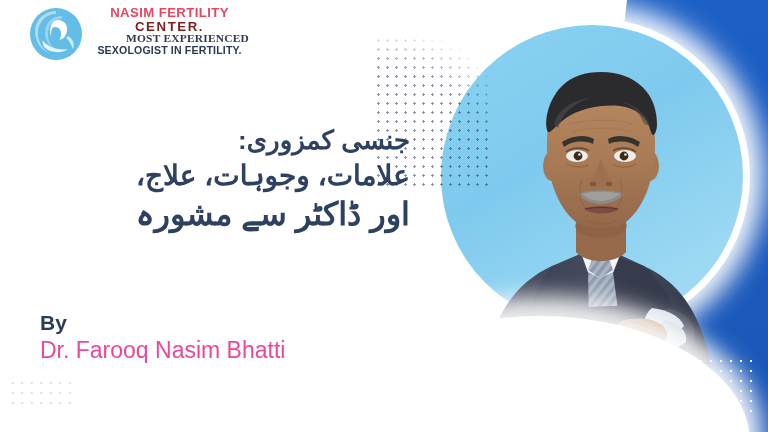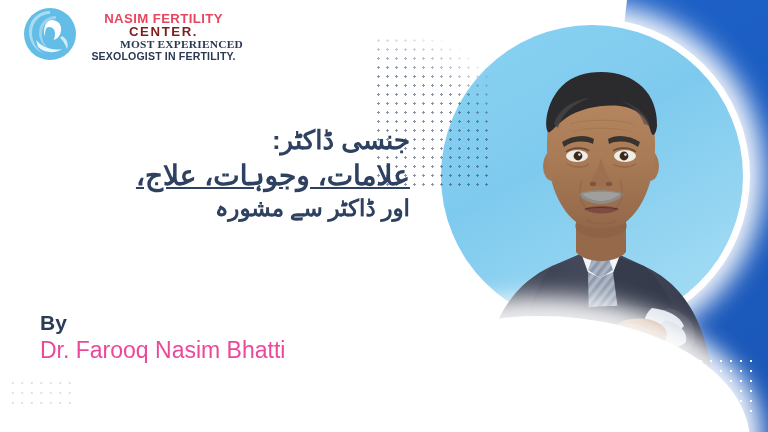--- a/index.html
+++ b/index.html
@@ -125,25 +125,25 @@
     width: 330px;
     height: 412px;
     z-index: 5;
     pointer-events: none;
   }
   .portrait svg { display: block; width: 100%; height: 100%; }
 
   
   .logo {
     position: absolute;
-    left: 22px;
+    left: 28px;
     top: 6px;
     z-index: 10;
     display: flex;
-    align-items: flex-end;
+    align-items: flex-start;
     gap: 6px;
   }
   .logo-mark {
     width: 56px;
     height: 56px;
     flex: 0 0 56px;
   }
   .logo-mark svg { display: block; width: 100%; height: 100%; }
   .logo-text {
     display: flex;
@@ -193,22 +193,22 @@
     unicode-bidi: isolate;
   }
   .headline-line {
     font-size: 27px;
     font-weight: 700;
     color: #2e4160;
     line-height: 1.30;
     white-space: nowrap;
   }
   .headline-line.l1 { font-size: 26px; }
-  .headline-line.l2 { font-size: 28px; text-decoration: underline; }
-  .headline-line.l3 { font-size: 23px; font-family: Liberation Serif, serif; }
+  .headline-line.l2 { font-size: 28px; }
+  .headline-line.l3 { font-size: 32px; }
 
   
   .byline {
     position: absolute;
     left: 40px;
     top: 310px;
     z-index: 9;
   }
   .byline-by {
     font-size: 21px;
@@ -389,21 +389,21 @@
     </div>
     <div class="logo-text">
       <div class="logo-l1">NASIM FERTILITY</div>
       <div class="logo-l2">CENTER.</div>
       <div class="logo-l3">MOST EXPERIENCED</div>
       <div class="logo-l4">SEXOLOGIST IN FERTILITY.</div>
     </div>
   </div>
 
   <div class="headline">
-    <div class="headline-line l1">جنسی ڈاکٹر:</div>
+    <div class="headline-line l1">جنسی کمزوری:</div>
     <div class="headline-line l2">علامات، وجوہات، علاج،</div>
     <div class="headline-line l3">اور ڈاکٹر سے مشورہ</div>
   </div>
 
   <div class="byline">
     <div class="byline-by">By</div>
     <div class="byline-name">Dr. Farooq Nasim Bhatti</div>
   </div>
 
 </div>

